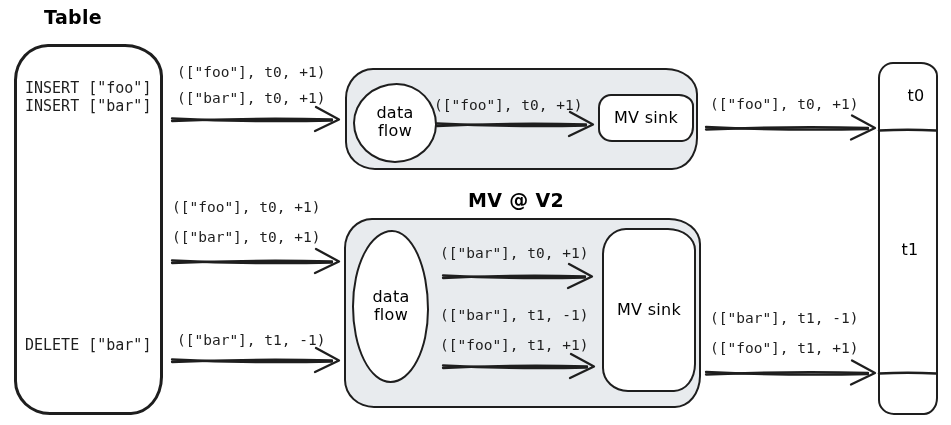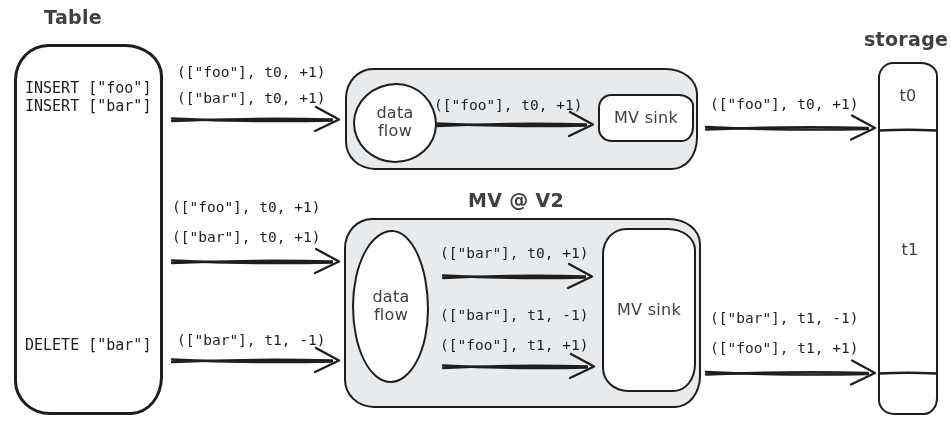--- a/index.html
+++ b/index.html
@@ -3,21 +3,21 @@
 <meta charset="utf-8">
 <style>
   html,body { margin:0; padding:0; background:#ffffff; }
   .canvas {
     position:relative; width:951px; height:425px; background:#ffffff;
     font-family:"DejaVu Sans", sans-serif; color:#1e1e1e; overflow:hidden;
   }
   .abs { position:absolute; }
   .hand {
     font-family:"DejaVu Sans", sans-serif;
-    font-weight:600; letter-spacing:0.3px; color:#404040;
+    font-weight:600; letter-spacing:0.3px; color:#000000;
   }
   .hand-title { font-size:19px; text-align:center; }
   .hand-small { font-size:16px; font-weight:500; }
   .mono {
     font-family:"DejaVu Sans Mono", monospace;
     font-size:14.5px; line-height:18px; white-space:pre; color:#1e1e1e;
   }
   .mono-row { font-size:15px; line-height:19px; }
   .sketch-box {
     position:absolute; border:2.6px solid #1e1e1e; background:#ffffff;
@@ -98,21 +98,20 @@
       <path class="stroke" d="M852 360.5 L875 373 L851 384.5"></path>
     </g>
     <g>
       <path class="stroke" style="stroke-width:2.6" d="M879 130.5 Q908 129 936 130.5"></path>
       <path class="stroke" style="stroke-width:2.6" d="M879 373.5 Q908 372 936 373.5"></path>
     </g>
   </svg>
 
   <div class="abs hand hand-title" style="left:28px; top:6px; width:90px;">Table</div>
   <div class="abs hand hand-title" style="left:456px; top:189px; width:120px;text-align:center;">MV @ V2</div>
-  <div class="abs hand hand-title" style="left:864px; top:28px; width:80px;">storage</div>
 
   <div class="abs mono mono-row" style="left:25px; top:79px;">INSERT ["foo"]</div>
   <div class="abs mono mono-row" style="left:25px; top:97px;">INSERT ["bar"]</div>
   <div class="abs mono mono-row" style="left:25px; top:336px;">DELETE ["bar"]</div>
 
   <div class="abs mono" style="left:177px; top:63px;">(["foo"], t0, +1)</div>
   <div class="abs mono" style="left:177px; top:89px;">(["bar"], t0, +1)</div>
 
   <div class="abs mono" style="left:172px; top:198px;">(["foo"], t0, +1)</div>
   <div class="abs mono" style="left:172px; top:228px;">(["bar"], t0, +1)</div>
@@ -126,17 +125,17 @@
   <div class="abs center-label hand hand-small" style="left:360px; top:272px; width:62px; height:68px;">data flow</div>
   <div class="abs mono" style="left:440px; top:244px;">(["bar"], t0, +1)</div>
   <div class="abs mono" style="left:440px; top:306px;">(["bar"], t1, -1)</div>
   <div class="abs mono" style="left:440px; top:336px;">(["foo"], t1, +1)</div>
   <div class="abs center-label hand hand-small" style="left:604px; top:288px; width:90px; height:44px;">MV sink</div>
 
   <div class="abs mono" style="left:710px; top:95px;">(["foo"], t0, +1)</div>
   <div class="abs mono" style="left:710px; top:309px;">(["bar"], t1, -1)</div>
   <div class="abs mono" style="left:710px; top:339px;">(["foo"], t1, +1)</div>
 
-  <div class="abs center-label hand hand-small" style="left:880px; top:78px; width:56px; height:36px;">t0</div>
+  <div class="abs center-label hand hand-small" style="left:880px; top:78px; width:72px; height:36px;">t0</div>
   <div class="abs center-label hand hand-small" style="left:882px; top:232px; width:56px; height:36px;text-align:right;">t1</div>
   <div class="abs center-label hand hand-small" style="left:880px; top:376px; width:56px; height:36px;margin-top:40px;">t2</div>
 
 </div>
 
 </body></html>

